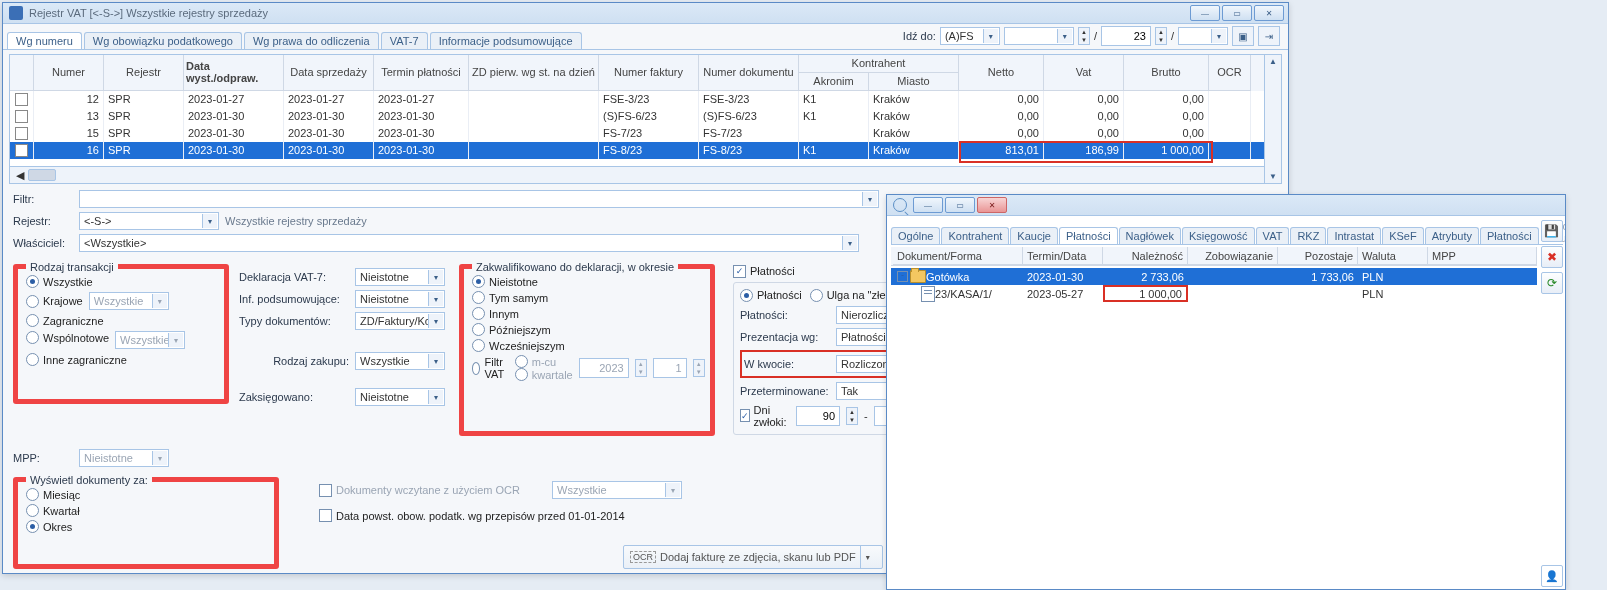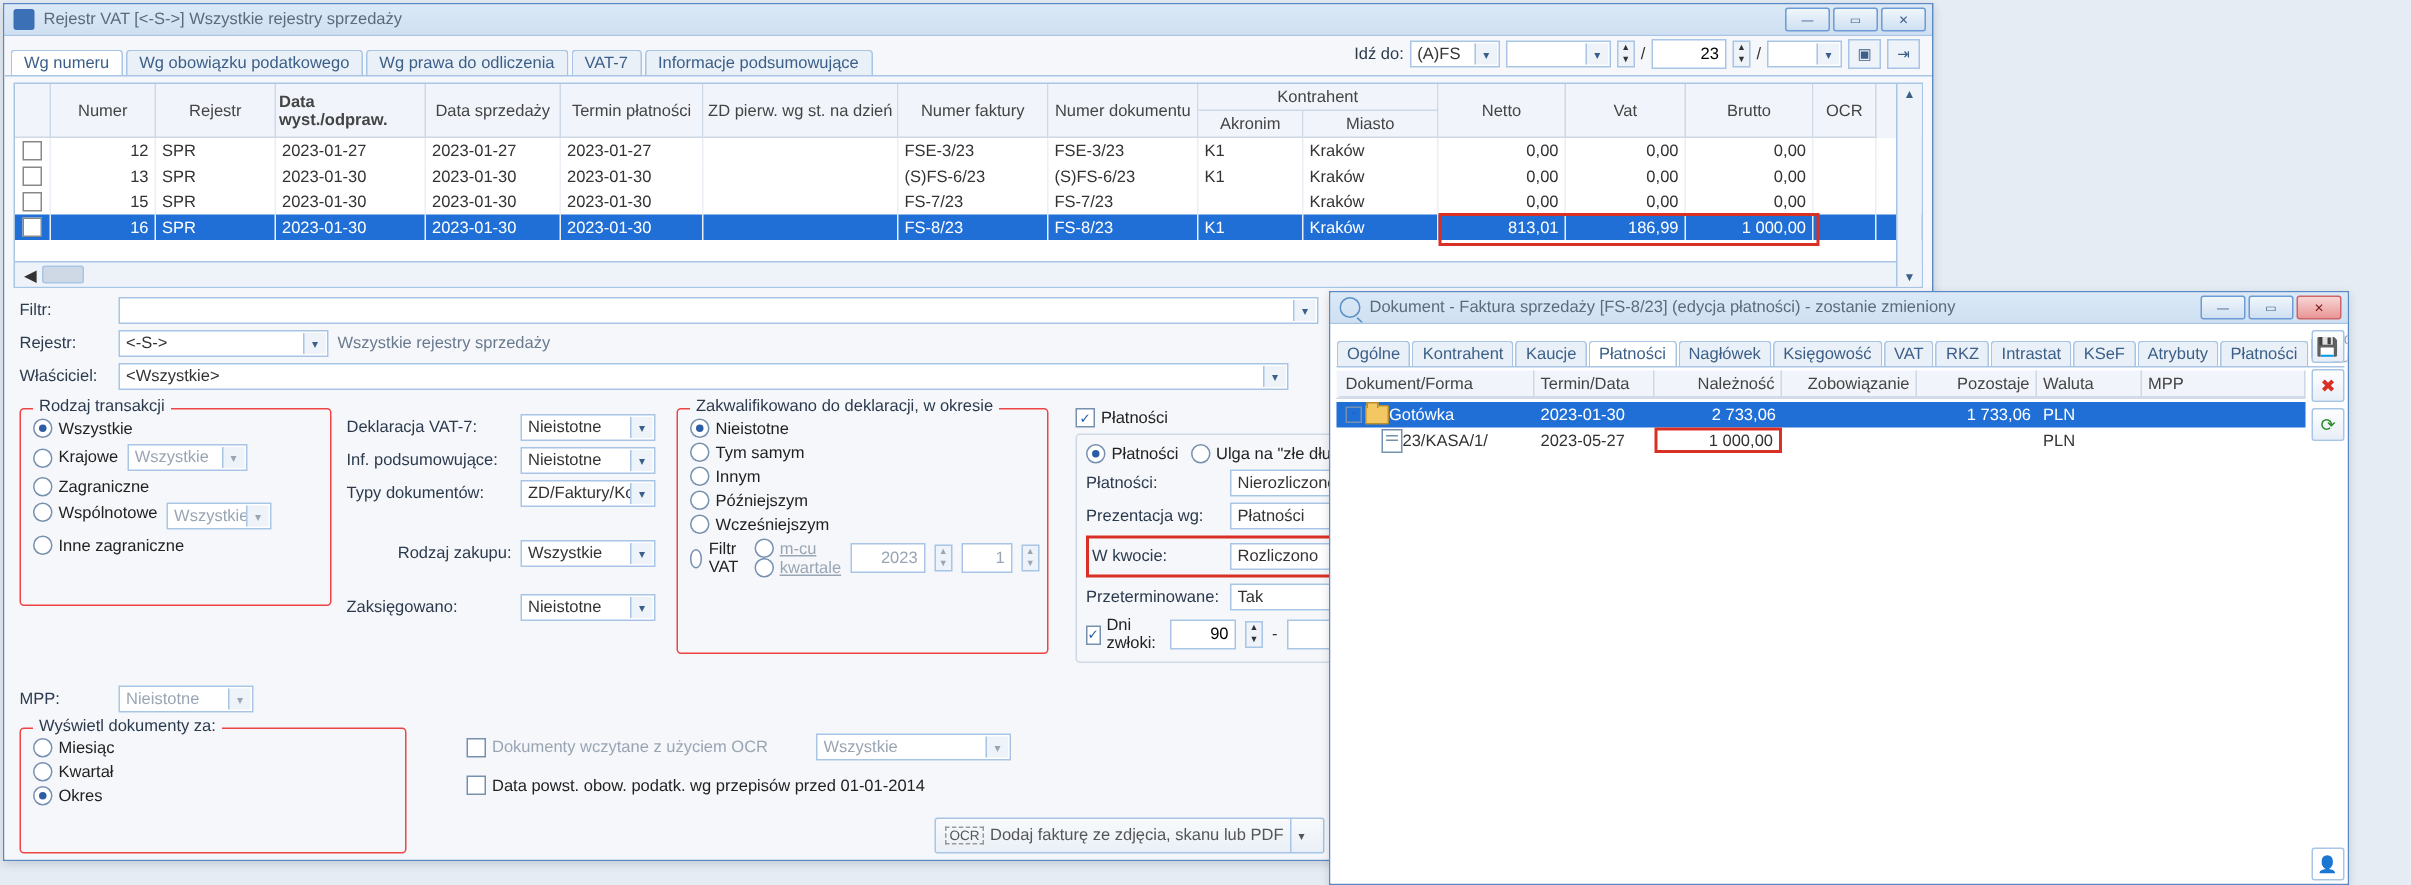--- a/index.html
+++ b/index.html
@@ -156,21 +156,21 @@
   }
   .combo .txt { font-size:11px; white-space:nowrap; overflow:hidden; text-overflow:ellipsis; }
 
   .raisedbtn {
     border:1px solid #a8c5e6; background:linear-gradient(to bottom,#fdfefe,#e8eef7);
     height:18px; padding:0 8px; display:inline-flex; align-items:center; font-size:11px; color:#333;
     border-radius:2px;
   }
 
   .groupbox {
-    border:1px solid #ef4444; border-radius:3px;
+    border:5px solid #ef4444; border-radius:3px;
     padding:6px 8px 6px 8px; position:relative; background:#f5f7fa;
   }
   .groupbox > .gtitle {
     position:absolute; top:-8px; left:8px; background:#f5f7fa; padding:0 4px; font-size:11px; color:#2c3a4d;
   }
 
   .radio, .check {
     display:inline-flex; align-items:center; gap:4px; font-size:11px; color:#222;
   }
   .radio .r {
@@ -535,21 +535,21 @@
               </label>
             <label class="radio">
                 <span class="r"></span>
                 <span>Wcześniejszym</span>
               </label>
             <div style="display:flex; align-items:center; gap:6px;">
               <label class="radio">
                   <span class="r"></span>
                   <span>Filtr VAT</span>
                 </label>
-              <div style="display:flex; flex-direction:column;text-decoration:underline;" class="disabled">
+              <div style="display:flex; flex-direction:column;" class="disabled">
                 <label class="radio">
                     <span class="r"></span>
                     <span>m-cu</span>
                   </label>
                 <label class="radio">
                     <span class="r"></span>
                     <span>kwartale</span>
                   </label>
               </div>
               <input class="txtinput numinput disabled" style="width: 40px;" value="2023">
@@ -699,21 +699,20 @@
       <span class="dd">▾</span>
     </div>
   </div>
 </div>
 
 <div class="window" style="left:886px; top:194px; width:678px; height:394px;">
   <div class="titlebar">
     <span style="width:12px;height:12px;border:1px solid #5b8fc6;border-radius:50%;margin-right:6px;position:relative;">
       <span style="position:absolute;right:-3px;bottom:-3px;width:5px;height:1px;background:#5b8fc6;transform:rotate(45deg);"></span>
     </span>
-    <span class="title-text">Dokument - Faktura sprzedaży [FS-8/23] (edycja płatności) - zostanie zmieniony</span>
     <div class="title-btns">
       <span class="tbtn">—</span>
       <span class="tbtn">▭</span>
       <span class="tbtn close">✕</span>
     </div>
   </div>
   <div class="client" style="background:#fff;">
     <div class="doc-client">
       <div class="doc-tabs">
         <span class="tab">Ogólne</span>

